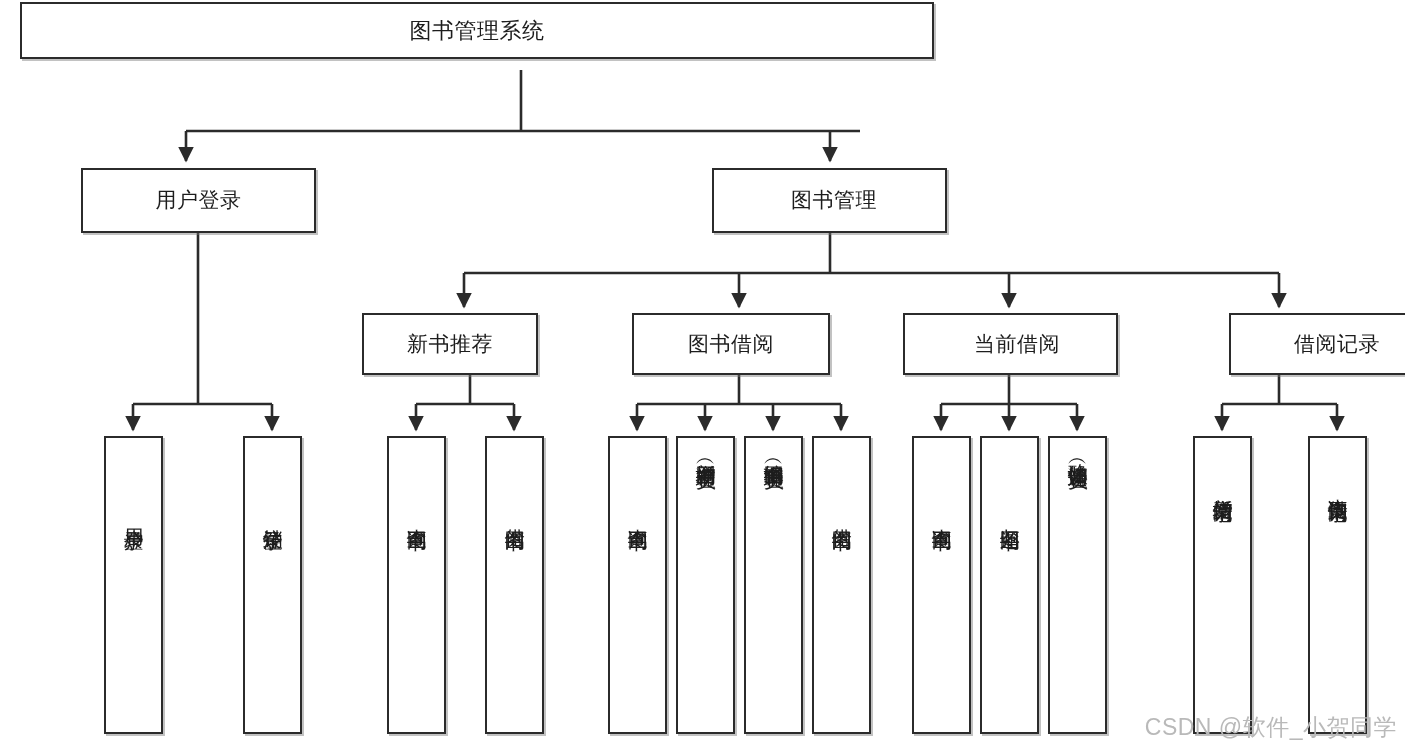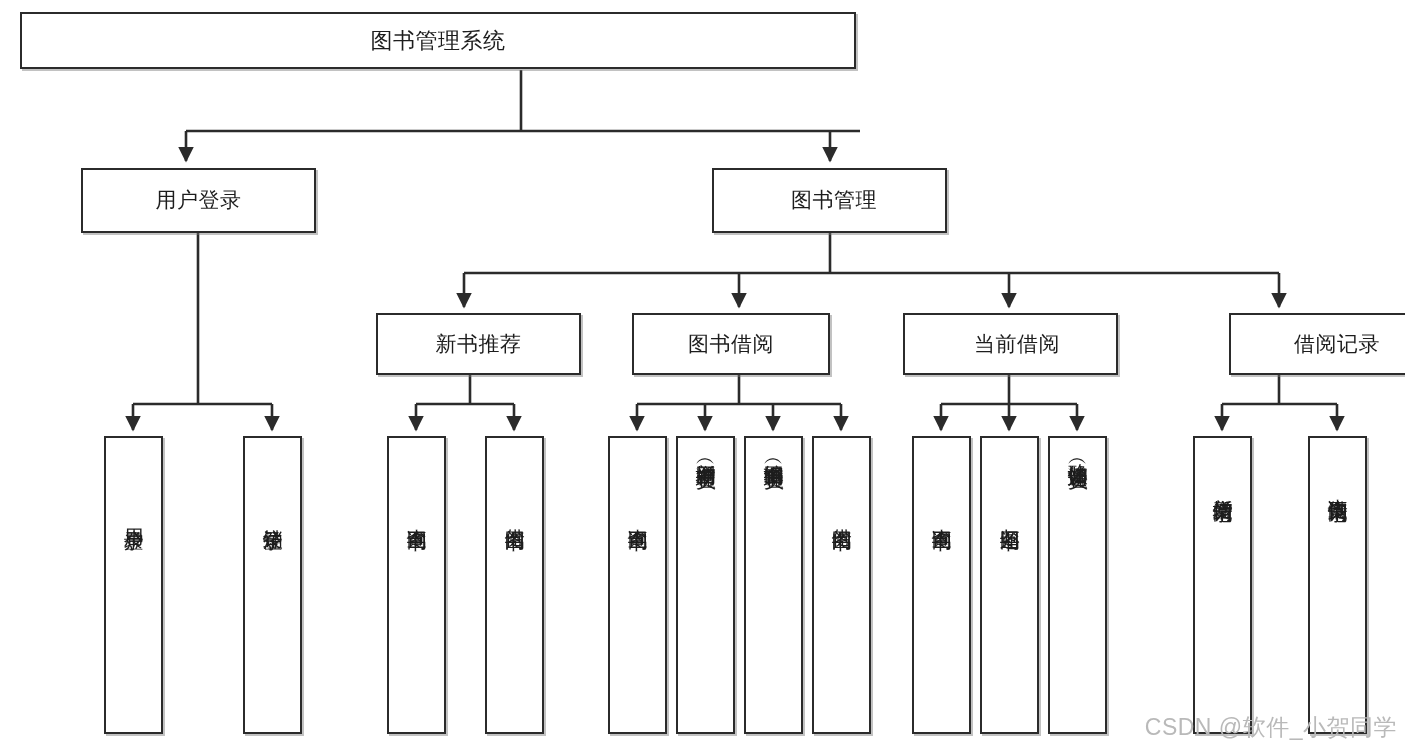--- a/index.html
+++ b/index.html
@@ -84,32 +84,32 @@
       <path d="M 1009 404 L 1009 430" marker-end="url(#arrow)"></path>
       <path d="M 1077 404 L 1077 430" marker-end="url(#arrow)"></path>
 
       <path d="M 1279 375 L 1279 404"></path>
       <path d="M 1222 404 L 1337 404"></path>
       <path d="M 1222 404 L 1222 430" marker-end="url(#arrow)"></path>
       <path d="M 1337 404 L 1337 430" marker-end="url(#arrow)"></path>
     </g>
   </svg>
 
-  <div class="node root" style="left:20px;top:12px;width:836px;height:57px;">
+  <div class="node root" style="left:20px;top:2px;width:914px;height:57px;">
     <span class="label">图书管理系统</span>
   </div>
 
   <div class="node" style="left:81px;top:168px;width:235px;height:65px;">
     <span class="label">用户登录</span>
   </div>
   <div class="node" style="left:712px;top:168px;width:235px;height:65px;padding-left:9px;">
     <span class="label">图书管理</span>
   </div>
 
-  <div class="node" style="left:376px;top:313px;width:205px;height:62px;">
+  <div class="node" style="left:362px;top:313px;width:176px;height:62px;">
     <span class="label">新书推荐</span>
   </div>
   <div class="node" style="left:632px;top:313px;width:198px;height:62px;">
     <span class="label">图书借阅</span>
   </div>
   <div class="node" style="left:903px;top:313px;width:215px;height:62px;padding-left:13px;">
     <span class="label">当前借阅</span>
   </div>
   <div class="node" style="left:1229px;top:313px;width:216px;height:62px;">
     <span class="label">借阅记录</span>

